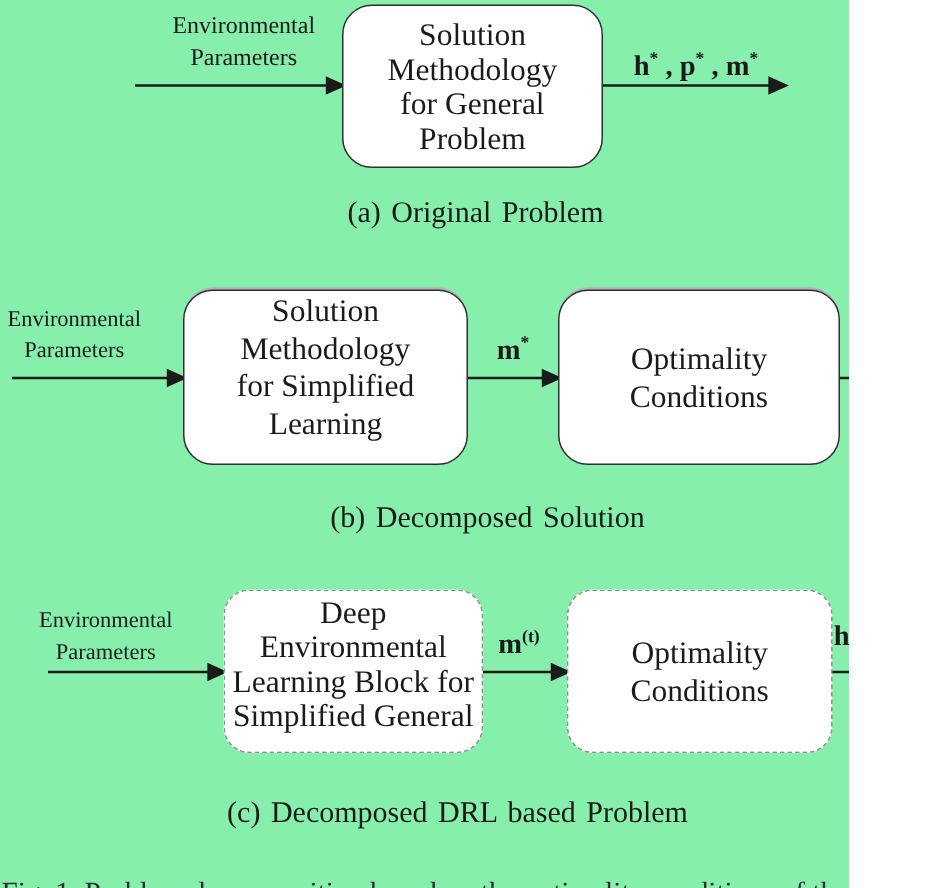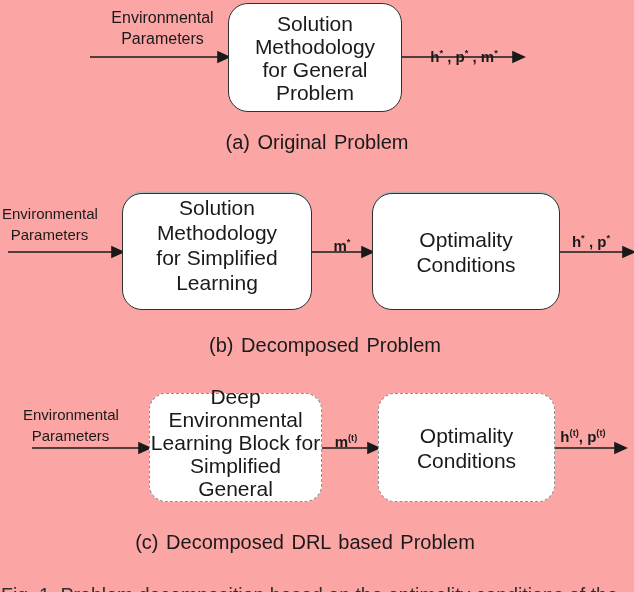--- a/index.html
+++ b/index.html
@@ -1,21 +1,21 @@
 <!DOCTYPE html>
 <html><head>
 <meta charset="utf-8">
 <style>
   html,body{margin:0;padding:0;background:#ffffff;}
   .figure{
     position:relative;
-    width:634px;height:592px;
-    background:#fca5a5;
+    width:566px;height:592px;
+    background:#86efac;
     overflow:hidden;
-    font-family:Liberation Sans, sans-serif;
+    font-family:Liberation Serif, serif;
     color:#1a1a1a;
   }
   .arrows{position:absolute;left:0;top:0;pointer-events:none;}
 
   .box{
     position:absolute;
     border:1.6px solid #2f2f2f;
     border-radius:20px;
     display:flex;align-items:center;justify-content:center;
     text-align:center;
@@ -29,21 +29,21 @@
   .box-c2{left:378px;top:393px;width:175px;height:107px;border:1px dashed #8f8f8f;border-radius:17px;}
   .box-b1 .txt{padding-bottom:14px;}
   .box-c1 .txt{padding-bottom:10px;}
 
   .label{position:absolute;text-align:center;}
   .env{font-size:15px;line-height:21px;}
   .env-a{left:95px;top:7px;width:135px;font-size:16px;}
   .env-b{left:2px;top:203px;width:95px;}
   .env-c{left:23px;top:404px;width:95px;}
 
-  .sig{position:absolute;text-align:center;font-weight:bold;font-size:15px;line-height:20px;white-space:nowrap;margin-top:12px;}
+  .sig{position:absolute;text-align:center;font-weight:bold;font-size:19px;line-height:20px;white-space:nowrap;}
   .out-a{left:418px;top:35px;width:92px;}
   .mid-b{left:320px;top:224px;width:44px;}
   .out-b{left:556px;top:220px;width:70px;}
   .mid-c{left:322px;top:420px;width:48px;}
   .out-c{left:550px;top:415px;width:66px;text-align:center;}
   .sig sup{font-size:0.62em;line-height:0;}
 
   .caption{position:absolute;text-align:center;font-size:20px;line-height:24px;word-spacing:2px;}
   .cap-a{left:167px;top:130px;width:300px;}
   .cap-b{left:175px;top:333px;width:300px;}
@@ -119,21 +119,21 @@
         <div>Solution Methodology</div>
         <div>for Simplified</div>
         <div>Learning</div>
       </div>
     </div>
     <div class="sig mid-b"><span>m</span><sup>*</sup></div>
     <div class="box box-b2">
       <div class="txt">Optimality Conditions</div>
     </div>
     <div class="sig out-b"><span>h</span><sup>*</sup><span> , </span><span>p</span><sup>*</sup></div>
-    <div class="caption cap-b">(b) Decomposed Problem</div>
+    <div class="caption cap-b">(b) Decomposed Solution</div>
   </section>
 
   <section>
     <div class="label env env-c">
       <div>Environmental</div>
       <div>Parameters</div>
     </div>
     <div class="box box-c1">
       <div class="txt">
         <div>Deep Environmental</div>

